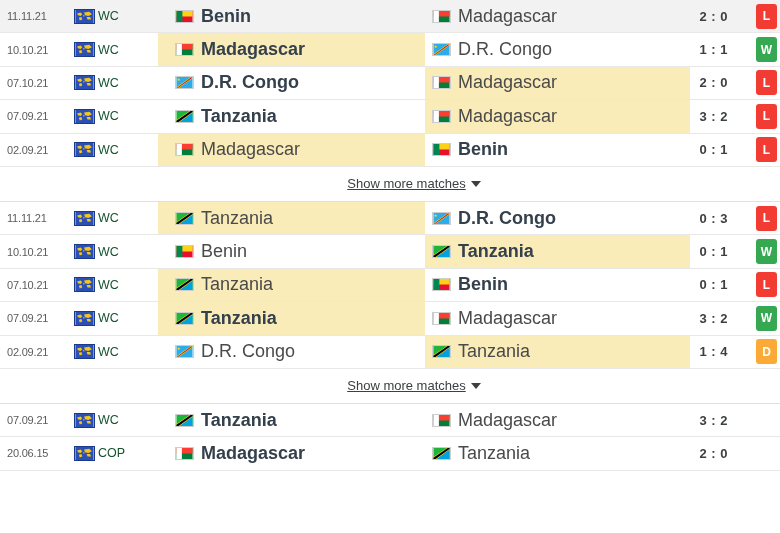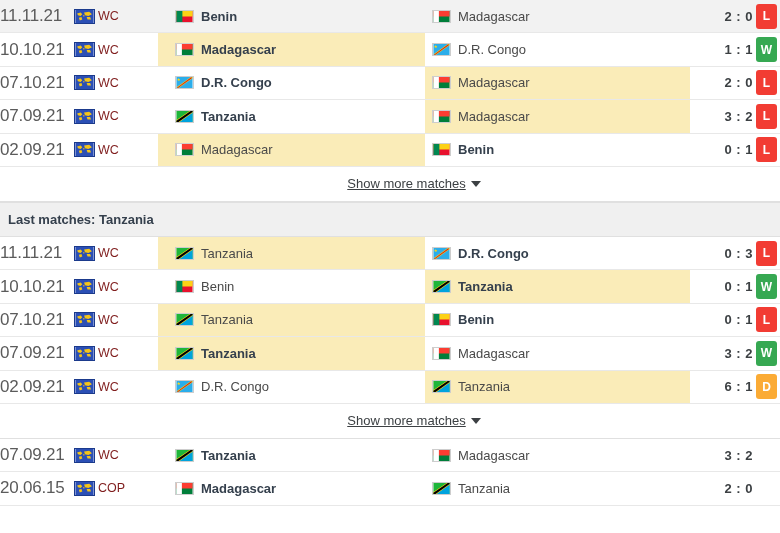--- a/index.html
+++ b/index.html
@@ -29,29 +29,29 @@
   .band{
     position:absolute;top:0;bottom:0;
     background:#faecb8;
     z-index:0;
   }
   .band.home{left:158px;width:267px;}
   .band.away{left:425px;width:265px;}
 
   .cell{position:relative;z-index:1;box-sizing:border-box;}
 
-  .c-date{width:70px;color:#5b5b5b;font-size:17px;letter-spacing:-.2px;}
+  .c-date{width:70px;padding-left:7px;color:#5b5b5b;font-size:11px;letter-spacing:-.2px;}
   .c-comp-icon{width:28px;display:flex;align-items:center;justify-content:center;}
-  .c-comp{width:60px;color:#7f1d1d;font-size:12.5px;}
+  .c-comp{width:60px;color:#14532d;font-size:12.5px;}
   .c-home{width:267px;display:flex;align-items:center;gap:7px;padding-left:17px;}
   .c-away{width:265px;display:flex;align-items:center;gap:7px;padding-left:7px;}
-  .c-score{width:65px;text-align:right;padding-right:2px;font-weight:bold;color:#3c4043;font-size:13px;letter-spacing:.5px;}
+  .c-score{width:65px;text-align:right;padding-right:27px;font-weight:bold;color:#3c4043;font-size:13px;letter-spacing:.5px;}
   .c-badge{width:23px;display:flex;align-items:center;justify-content:center;}
 
-  .team{font-size:13px;color:#4a4a4a;white-space:nowrap;}
+  .team{font-size:18px;color:#4a4a4a;white-space:nowrap;}
   .team.bold{font-weight:bold;color:#35404d;}
 
   
   .badge{
     width:21px;height:25px;
     border-radius:3px;
     display:flex;align-items:center;justify-content:center;
     color:#fff;font-weight:bold;font-size:12px;
   }
   .badge.W{background:#36a852;}
@@ -300,23 +300,20 @@
       </div>
       <div class="cell c-score">0 : 1</div>
       <div class="cell c-badge">
         <div class="badge L">L</div>
       </div>
     </div>
     <div class="showmore">
       <span class="lnk">Show more matches</span>
       <span class="caret"></span>
     </div>
-    <div class="sect">
-      <span>Last matches: Tanzania</span>
-    </div>
     <div class="row">
       <div class="band home"></div>
       <div class="cell c-date">11.11.21</div>
       <div class="cell c-comp-icon">
         <span class="cell">
           <svg class="wc-icon" viewBox="0 0 21 15" xmlns="http://www.w3.org/2000/svg">
             <rect width="21" height="15" fill="#2b4fb5"></rect>
             <path d="M2 4 L6 3 L8 5 L6 7 L3 6 Z" fill="#f5c518"></path>
             <path d="M4 9 L7 8 L8 11 L5 12 Z" fill="#f5c518"></path>
             <path d="M10 3 L16 2 L19 5 L15 7 L11 6 Z" fill="#f5c518"></path>
@@ -510,21 +507,21 @@
         <span class="cell">
           <svg class="flag" viewBox="0 0 19 13" xmlns="http://www.w3.org/2000/svg">
             <rect width="19" height="13" fill="#1eb53a"></rect>
             <path d="M19 0 L19 13 L0 13 Z" fill="#00a3dd"></path>
             <path d="M0 13 L0 10.6 L15.6 0 L19 0 L19 2.2 L3.6 13 Z" fill="#fcd116"></path>
             <path d="M0 13 L0 11.5 L16.8 0 L19 0 L19 1.2 L2.4 13 Z" fill="#000000"></path>
           </svg>
         </span>
         <span class="team">Tanzania</span>
       </div>
-      <div class="cell c-score">6 : 1</div>
+      <div class="cell c-score">1 : 4</div>
       <div class="cell c-badge">
         <div class="badge D">D</div>
       </div>
     </div>
     <div class="showmore">
       <span class="lnk">Show more matches</span>
       <span class="caret"></span>
     </div>
     <div class="row">
       <div class="cell c-date">07.09.21</div>

